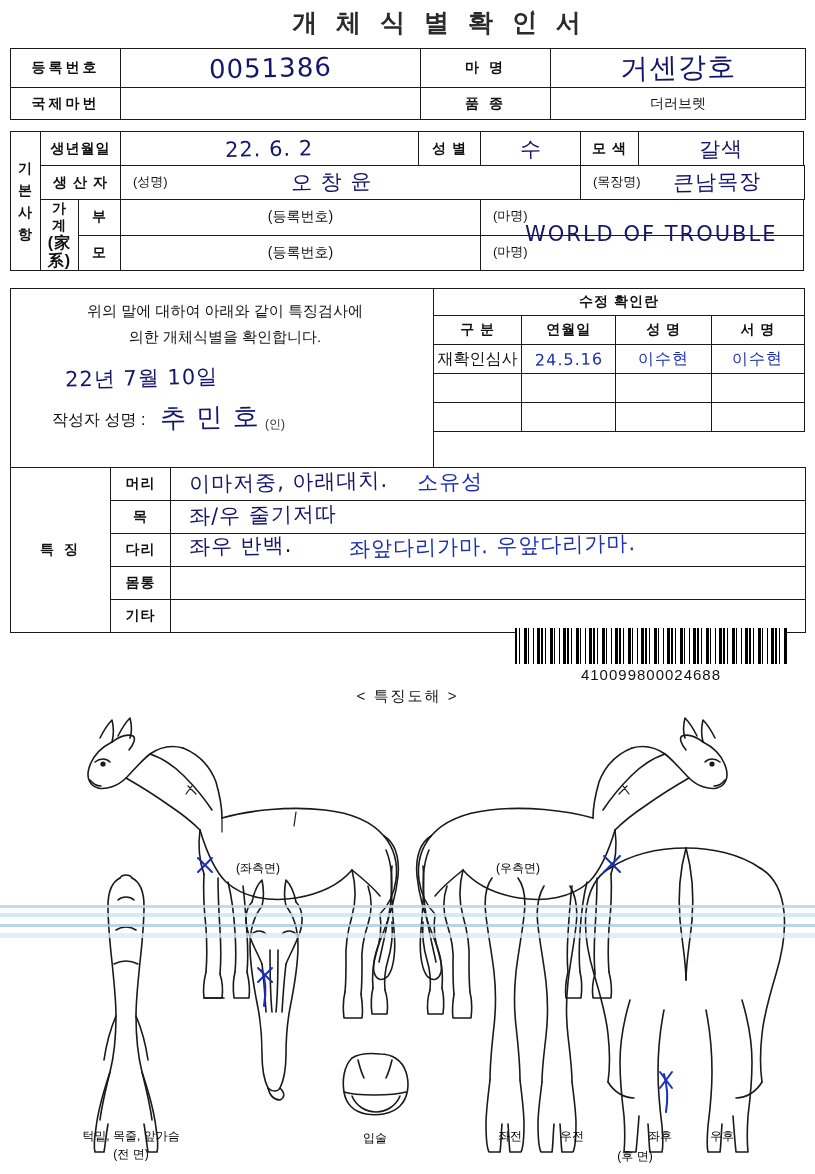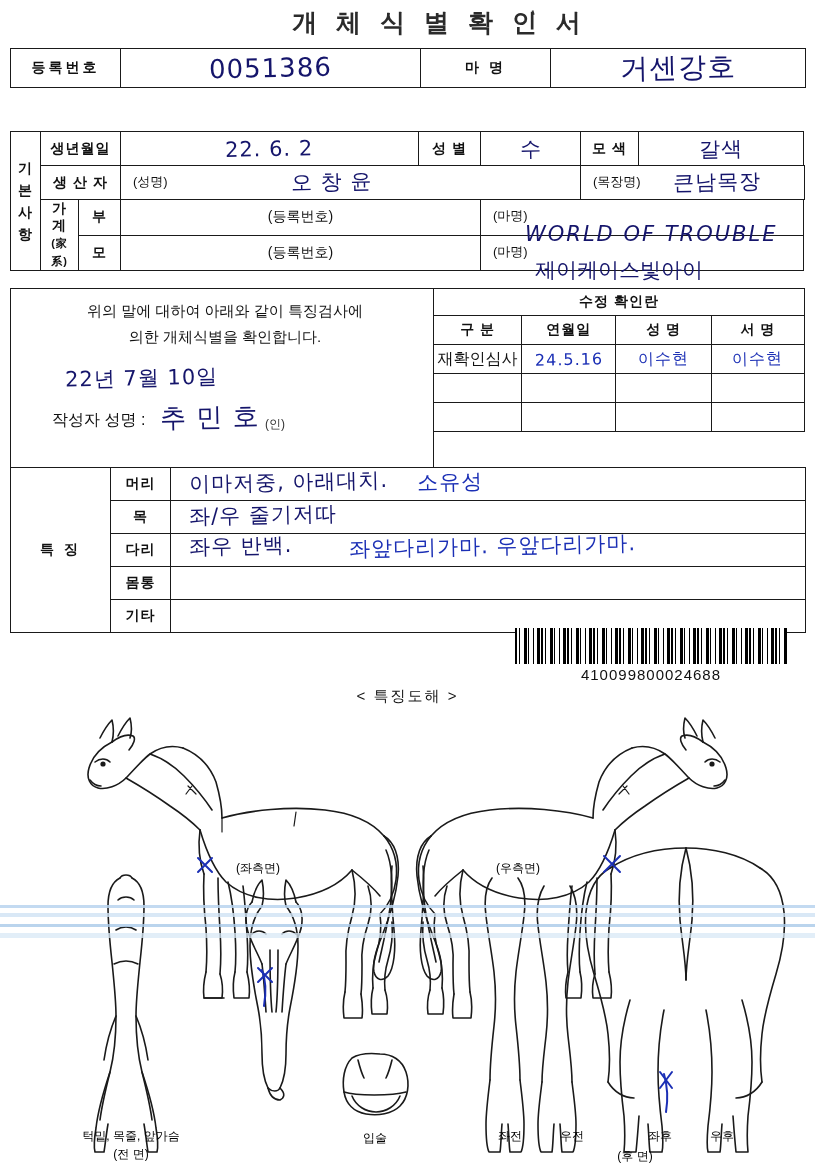--- a/index.html
+++ b/index.html
@@ -157,20 +157,26 @@
         <col style="width:300px">
       <col style="width:130px">
         <col style="width:255px">
     </colgroup>
     <tbody>
         <tr>
       <td class="lbl">등록번호</td>
       <td><span class="hw hw-lg">0051386</span></td>
       <td class="lbl">마  명</td>
       <td><span class="hw hw-lg" style="font-size:28px">거센강호</span></td>
+    </tr>
+    <tr>
+      <td class="lbl">국제마번</td>
+      <td></td>
+      <td class="lbl">품  종</td>
+      <td class="print">더러브렛</td>
     </tr>
   </tbody>
     </table>
 
   <table class="tbl" id="t-basic">
     <colgroup>
       <col style="width:30px">
         <col style="width:38px">
         <col style="width:42px">
       <col style="width:298px">
@@ -197,40 +203,39 @@
         <span class="sub" style="position:absolute;left:6px;top:7px">(성명)</span>
         <span class="hw hw-md" style="position:absolute;left:170px;top:2px">오 창 윤</span>
       </td>
       <td colspan="3" style="position:relative">
         <span class="sub" style="position:absolute;left:6px;top:7px">(목장명)</span>
         <span class="hw hw-md" style="position:absolute;left:92px;top:2px">큰남목장</span>
       </td>
     </tr>
     <tr>
       <td rowspan="2" class="lbl-sm">
-        <div style="line-height:17px">가 계<br><span style="font-size:11px">(家系)</span></div>
+        <div style="line-height:17px">가 계<br><span style="font-size:16px">(家系)</span></div>
       </td>
       <td class="lbl-sm">부</td>
       <td colspan="2" class="sub">(등록번호)</td>
       <td colspan="3" style="position:relative">
         <span class="sub" style="position:absolute;left:6px;top:7px">(마명)</span>
       </td>
     </tr>
     <tr>
       <td class="lbl-sm">모</td>
       <td colspan="2" class="sub">(등록번호)</td>
       <td colspan="3" style="position:relative">
         <span class="sub" style="position:absolute;left:6px;top:7px">(마명)</span>
       </td>
     </tr>
   </tbody>
     </table>
 
-  <div class="hwtext" style="left:525px; top:222px; font-size:21px; font-style:italic; letter-spacing:2px;">WORLD OF TROUBLE</div>
-  <div class="hwtext" style="left:535px; top:256px; font-size:21px;">제이케이스빛아이</div>
+  <div class="hwtext" style="left:525px; top:222px; font-size:21px; letter-spacing:2px;">WORLD OF TROUBLE</div>
 
   <table class="tbl" id="t-confirm-left">
     <tbody>
         <tr>
           <td style="height:178px"></td>
         </tr>
   </tbody>
     </table>
   <div class="confirm-body">
     <div class="confirm-line1">

